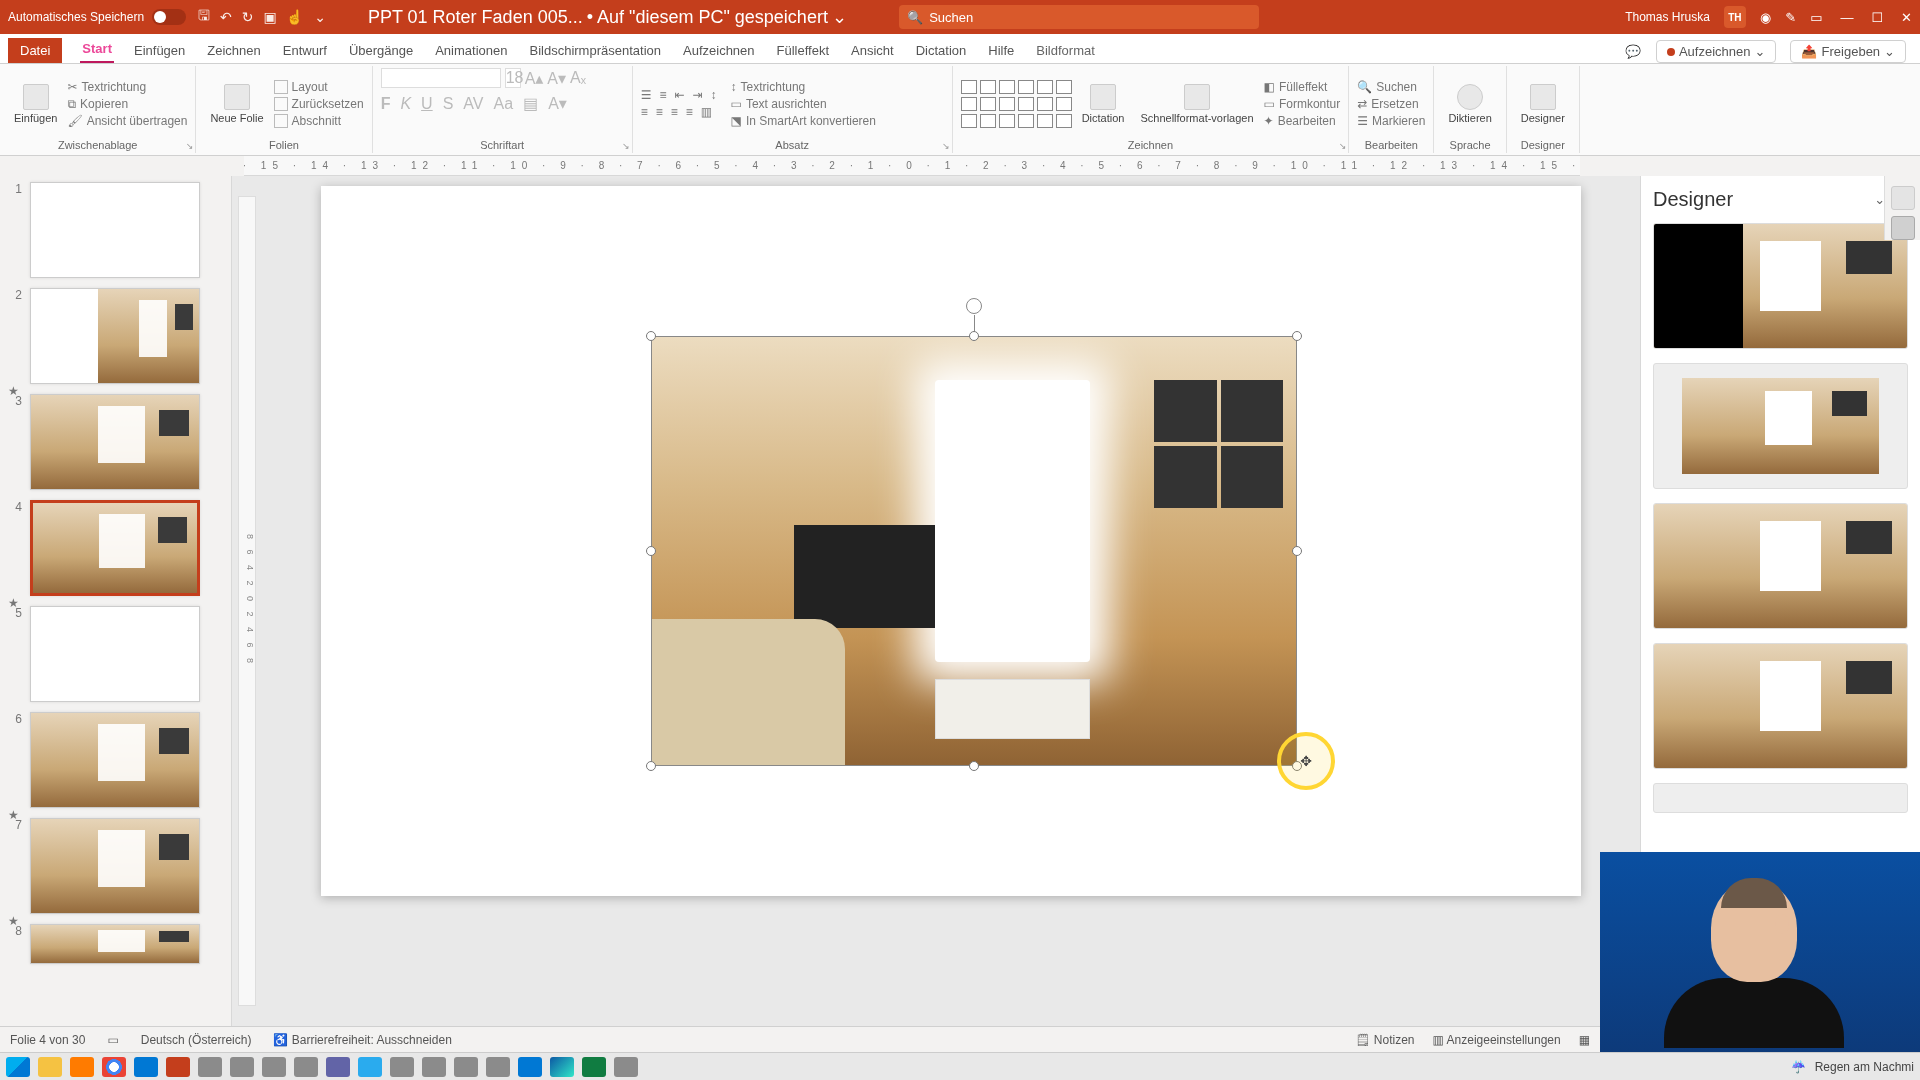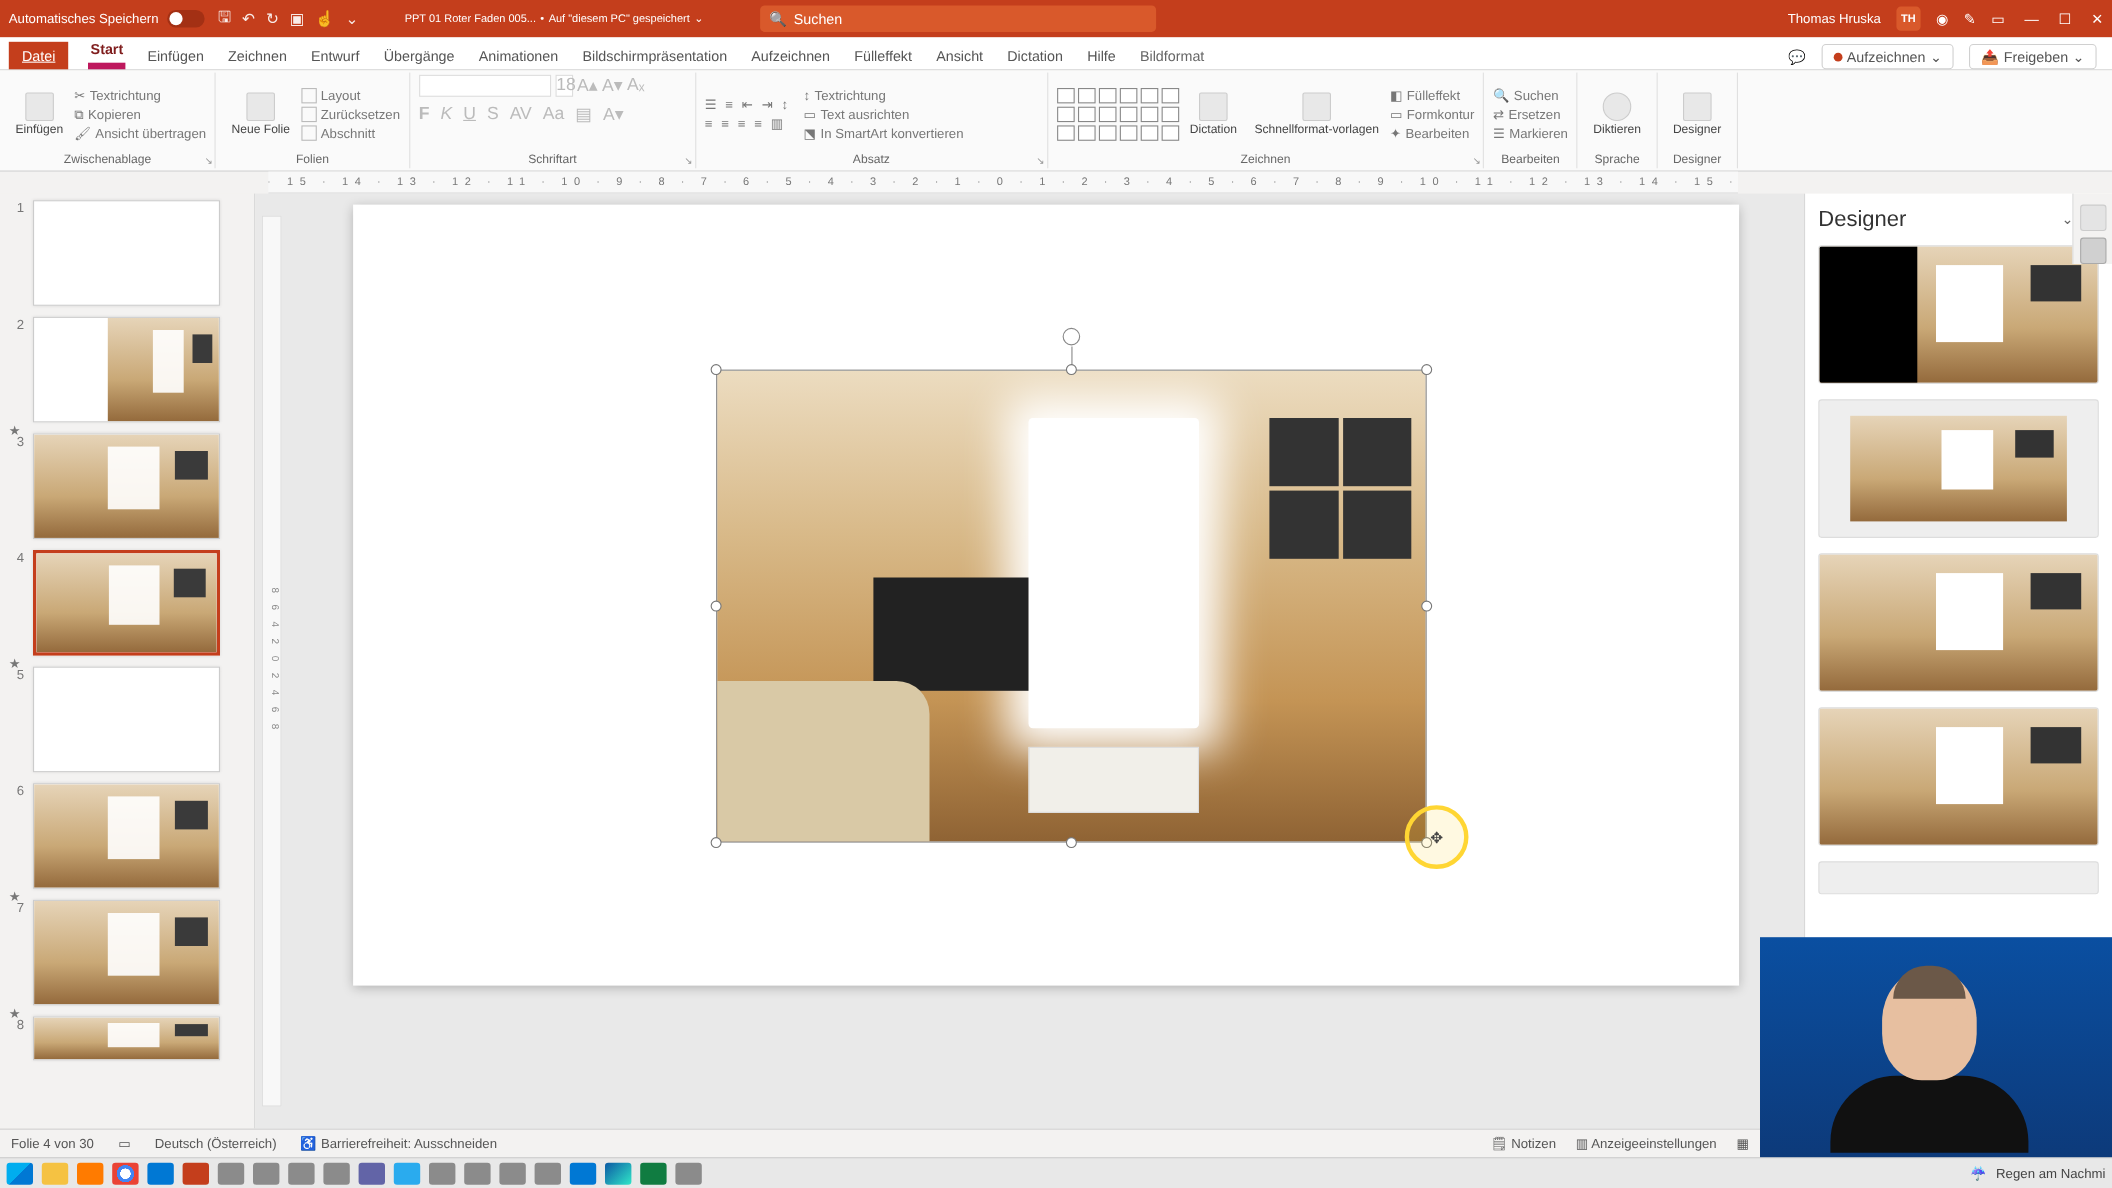--- a/index.html
+++ b/index.html
@@ -6,31 +6,31 @@
 body { width: 1920px; height: 1080px; background: #f3f2f1; overflow: hidden; position: relative; }
 
 
 .title-bar { height: 34px; background: #c43e1c; display: flex; align-items: center; color: #fff; font-size: 13px; }
 .title-left { display: flex; align-items: center; gap: 12px; padding-left: 8px; }
 .autosave { display: flex; align-items: center; gap: 8px; font-size: 12px; }
 .toggle { width: 34px; height: 16px; background: #a33014; border-radius: 10px; position: relative; }
 .toggle::after { content: ""; position: absolute; left: 2px; top: 2px; width: 12px; height: 12px; background: #fff; border-radius: 50%; }
 .qat { display: flex; gap: 10px; align-items: center; }
 .qat span { font-size: 14px; opacity: .9; }
-.file-status { margin-left: 30px; font-size: 10px; display: flex; align-items: center; gap: 4px; }
+.file-status { margin-left: 30px; font-size: 18px; display: flex; align-items: center; gap: 4px; }
 .search-box { margin-left: 40px; flex: 0 0 360px; height: 24px; background: #d9592b; border-radius: 4px; display: flex; align-items: center; padding: 0 8px; color: #fff; font-size: 13px; gap: 6px; }
 .title-right { margin-left: auto; display: flex; align-items: center; gap: 14px; padding-right: 8px; }
 .win-btns { display: flex; gap: 18px; font-size: 13px; }
 .avatar-badge { width: 22px; height: 22px; background: #d9592b; border-radius: 4px; display: flex; align-items: center; justify-content: center; font-size: 10px; font-weight: 600; }
 
 
 .tabs { height: 30px; background: #fff; display: flex; align-items: flex-end; padding-left: 8px; border-bottom: 1px solid #d0d0d0; gap: 18px; font-size: 13px; color: #555; }
 .tab { padding: 5px 2px; cursor: pointer; }
-.tab.file { background: #c43e1c; color: #fff; padding: 5px 12px; text-decoration: underline; }
-.tab.active { color: #7f1d1d; border-bottom: 6px solid #be185d; font-weight: 600; }
+.tab.file { background: #c43e1c; color: #fff; padding: 5px 12px; }
+.tab.active { color: #ec4899; border-bottom: 2px solid #be185d; font-weight: 600; }
 .tab.contextual { color: #666; }
 .tabs-right { margin-left: auto; display: flex; align-items: center; gap: 14px; padding-right: 14px; font-size: 13px; }
 .tabs-right .btn { border: 1px solid #d0d0d0; border-radius: 4px; padding: 3px 10px; display: flex; align-items: center; gap: 4px; }
 .rec-dot { width: 8px; height: 8px; background: #c43e1c; border-radius: 50%; display: inline-block; }
 
 
 .ribbon { height: 92px; background: #fafafa; display: flex; border-bottom: 1px solid #d0d0d0; padding: 2px 0; }
 .group { border-right: 1px solid #e0e0e0; padding: 2px 8px; display: flex; flex-direction: column; justify-content: space-between; position: relative; }
 .group-name { text-align: center; font-size: 11px; color: #666; }
 .group-content { display: flex; align-items: center; gap: 4px; flex: 1; }

